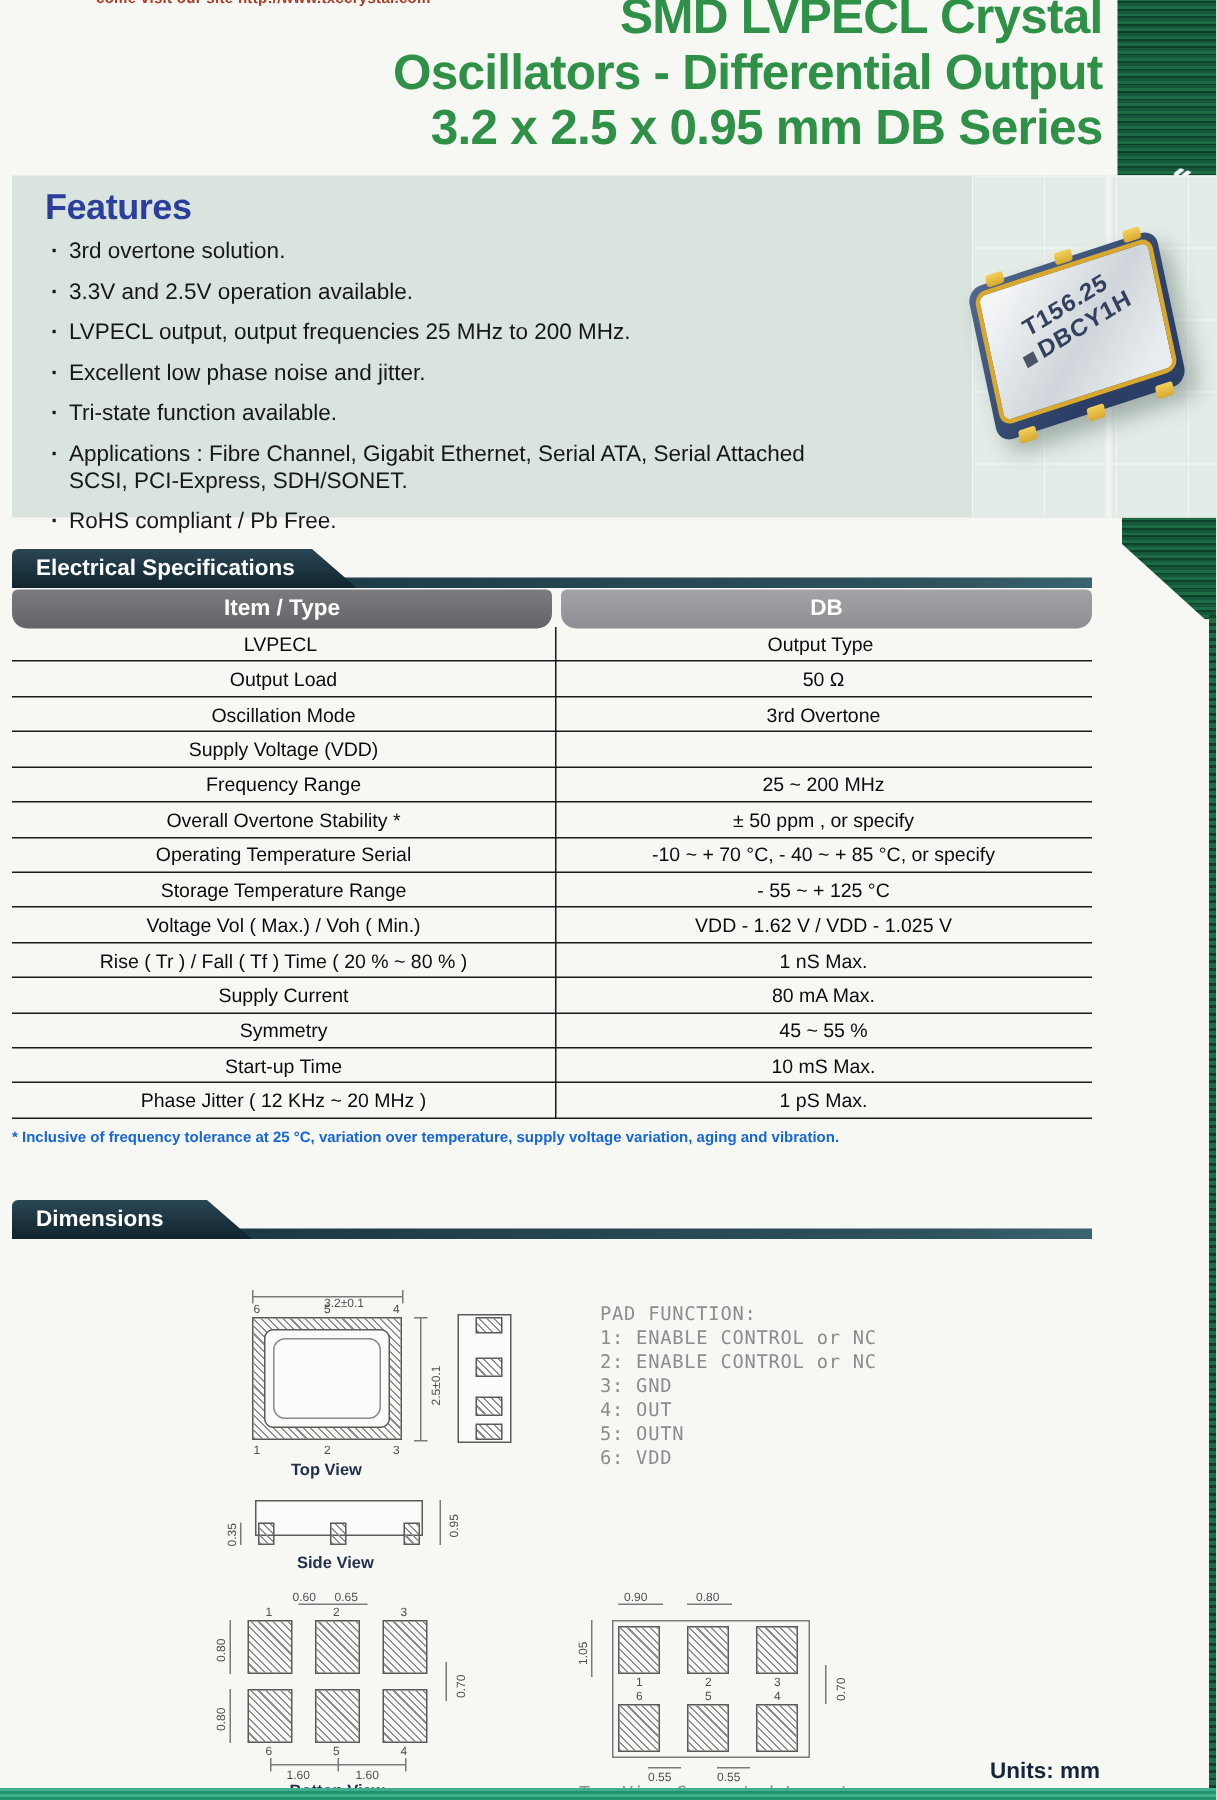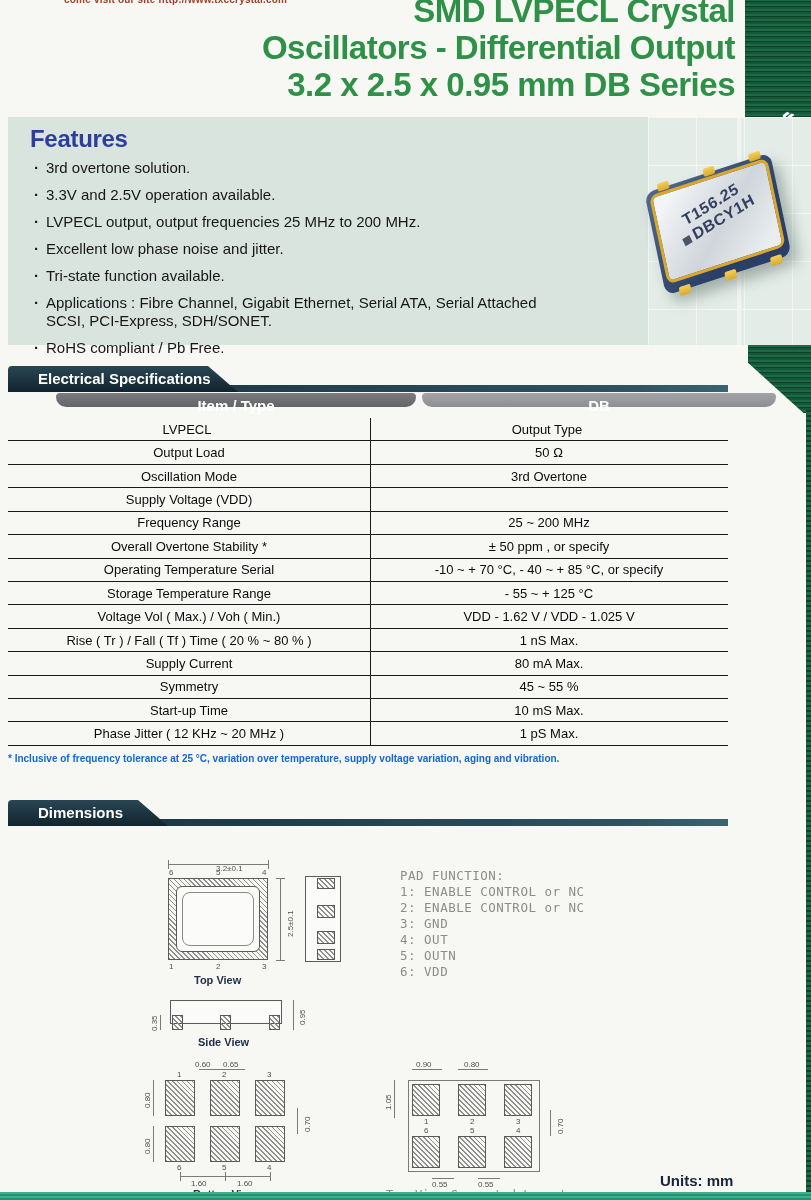--- a/index.html
+++ b/index.html
@@ -86,37 +86,36 @@
     background:repeating-linear-gradient(0deg,#0d4229 0 2px,#1c6b45 2px 5px);
   }
   .bottom-bar {
     position:absolute; left:0; top:1192px; width:811px; height:8px;
     background:repeating-linear-gradient(0deg,#23936f 0 2px,#3fae8c 2px 4px);
   }
 
   
   .banner {
     position:absolute; height:26px; color:#ffffff; font-size:15px; font-weight:bold;
-    line-height:26px; padding-left:30px;
+    line-height:26px; padding-left:16px;
     background:linear-gradient(#2a4654,#10242e);
     border-top-left-radius:4px;
   }
   .banner-shape { clip-path:polygon(0 0,calc(100% - 30px) 0,100% 100%,0 100%); }
   .banner-bar {
     position:absolute; height:7px; left:8px; width:720px;
     background:linear-gradient(90deg,#16303c,#2e525e 85%,#3a6470);
   }
 
   
   .spec-header { position:absolute; left:8px; top:393px; width:720px; height:25px; }
   .spec-header .hcell {
-    position:absolute; top:0; height:14px; color:#ffffff; font-weight:bold; font-size:15px;
+    position:absolute; top:0; height:26px; color:#ffffff; font-weight:bold; font-size:15px;
     text-align:center; line-height:25px;
     border-radius:4px 4px 10px 10px;
-    margin-left:48px;
   }
   .hcell.left  { left:0; width:360px; background:linear-gradient(#7b7c7f,#636467); }
   .hcell.right { left:366px; width:354px; background:linear-gradient(#a3a4a7,#8d8e91); }
 
   .spec-body { position:absolute; left:8px; top:418px; width:720px; height:328px;
     display:flex; flex-direction:column; }
   .srow { flex:1; display:flex; border-bottom:1px solid #1a1a1a; }
   .scell { font-size:13px; color:#0c0c0e; display:flex; align-items:center; justify-content:center; text-align:center; }
   .scell.item { width:362px; }
   .scell.val  { width:358px; }

